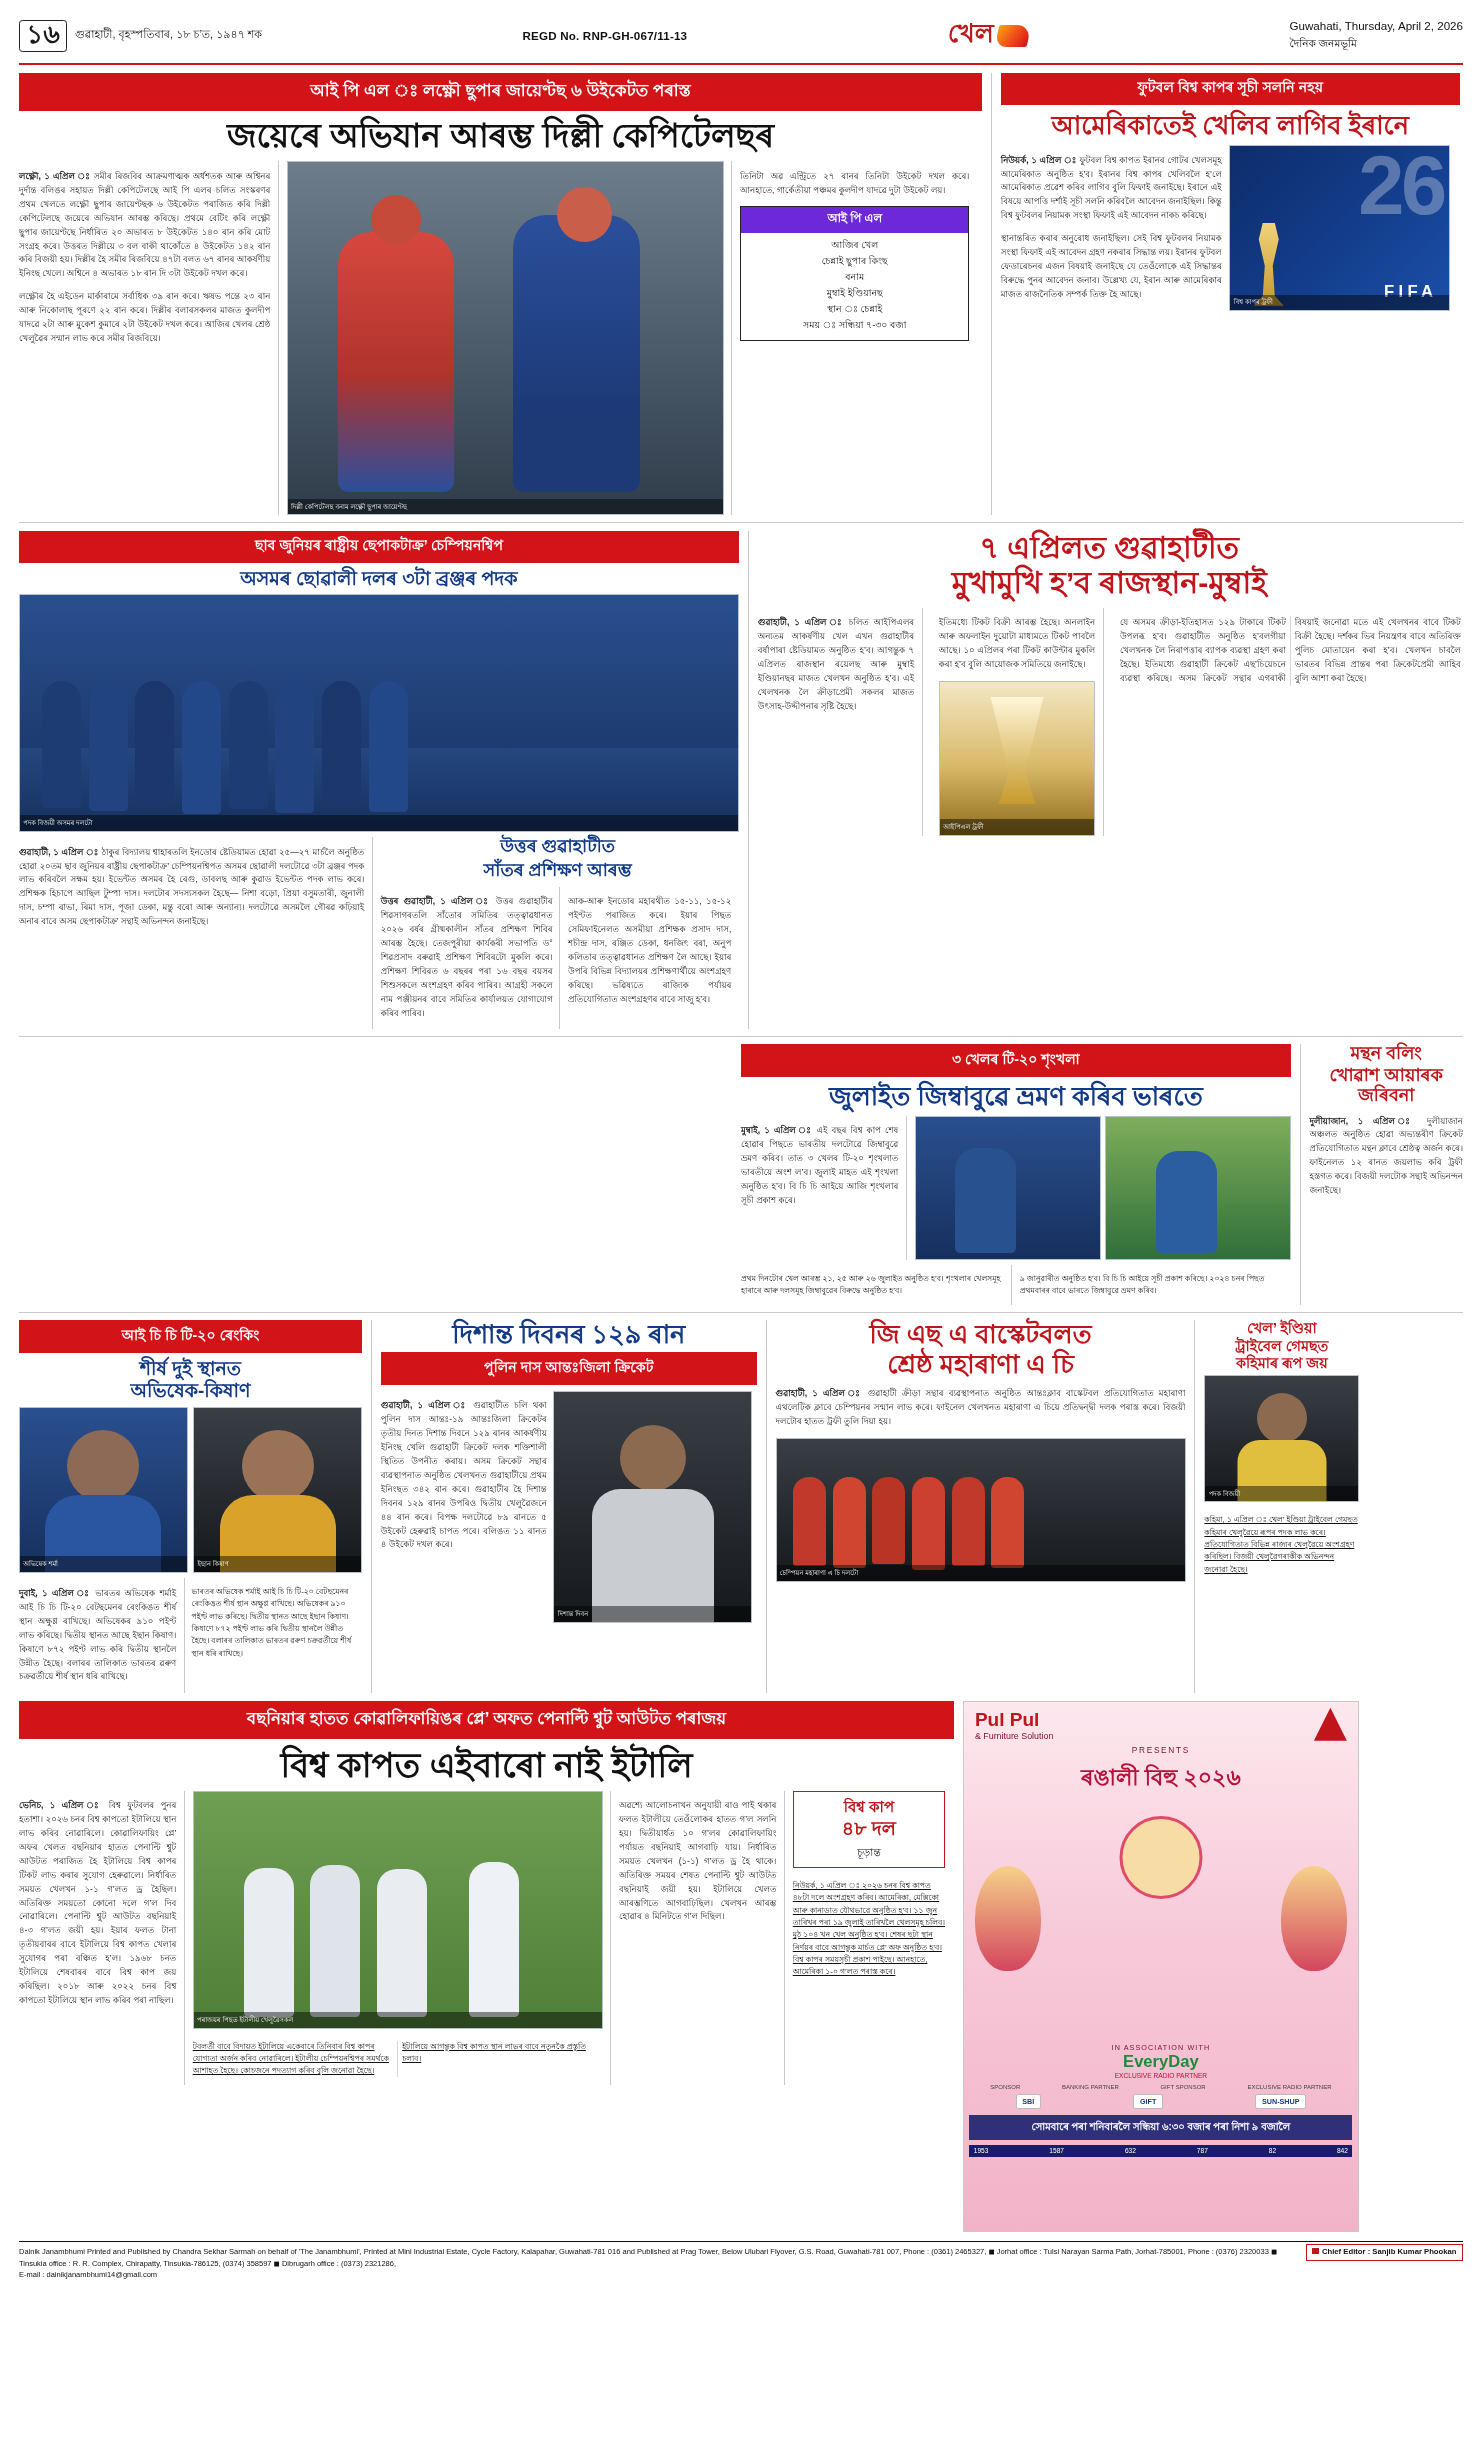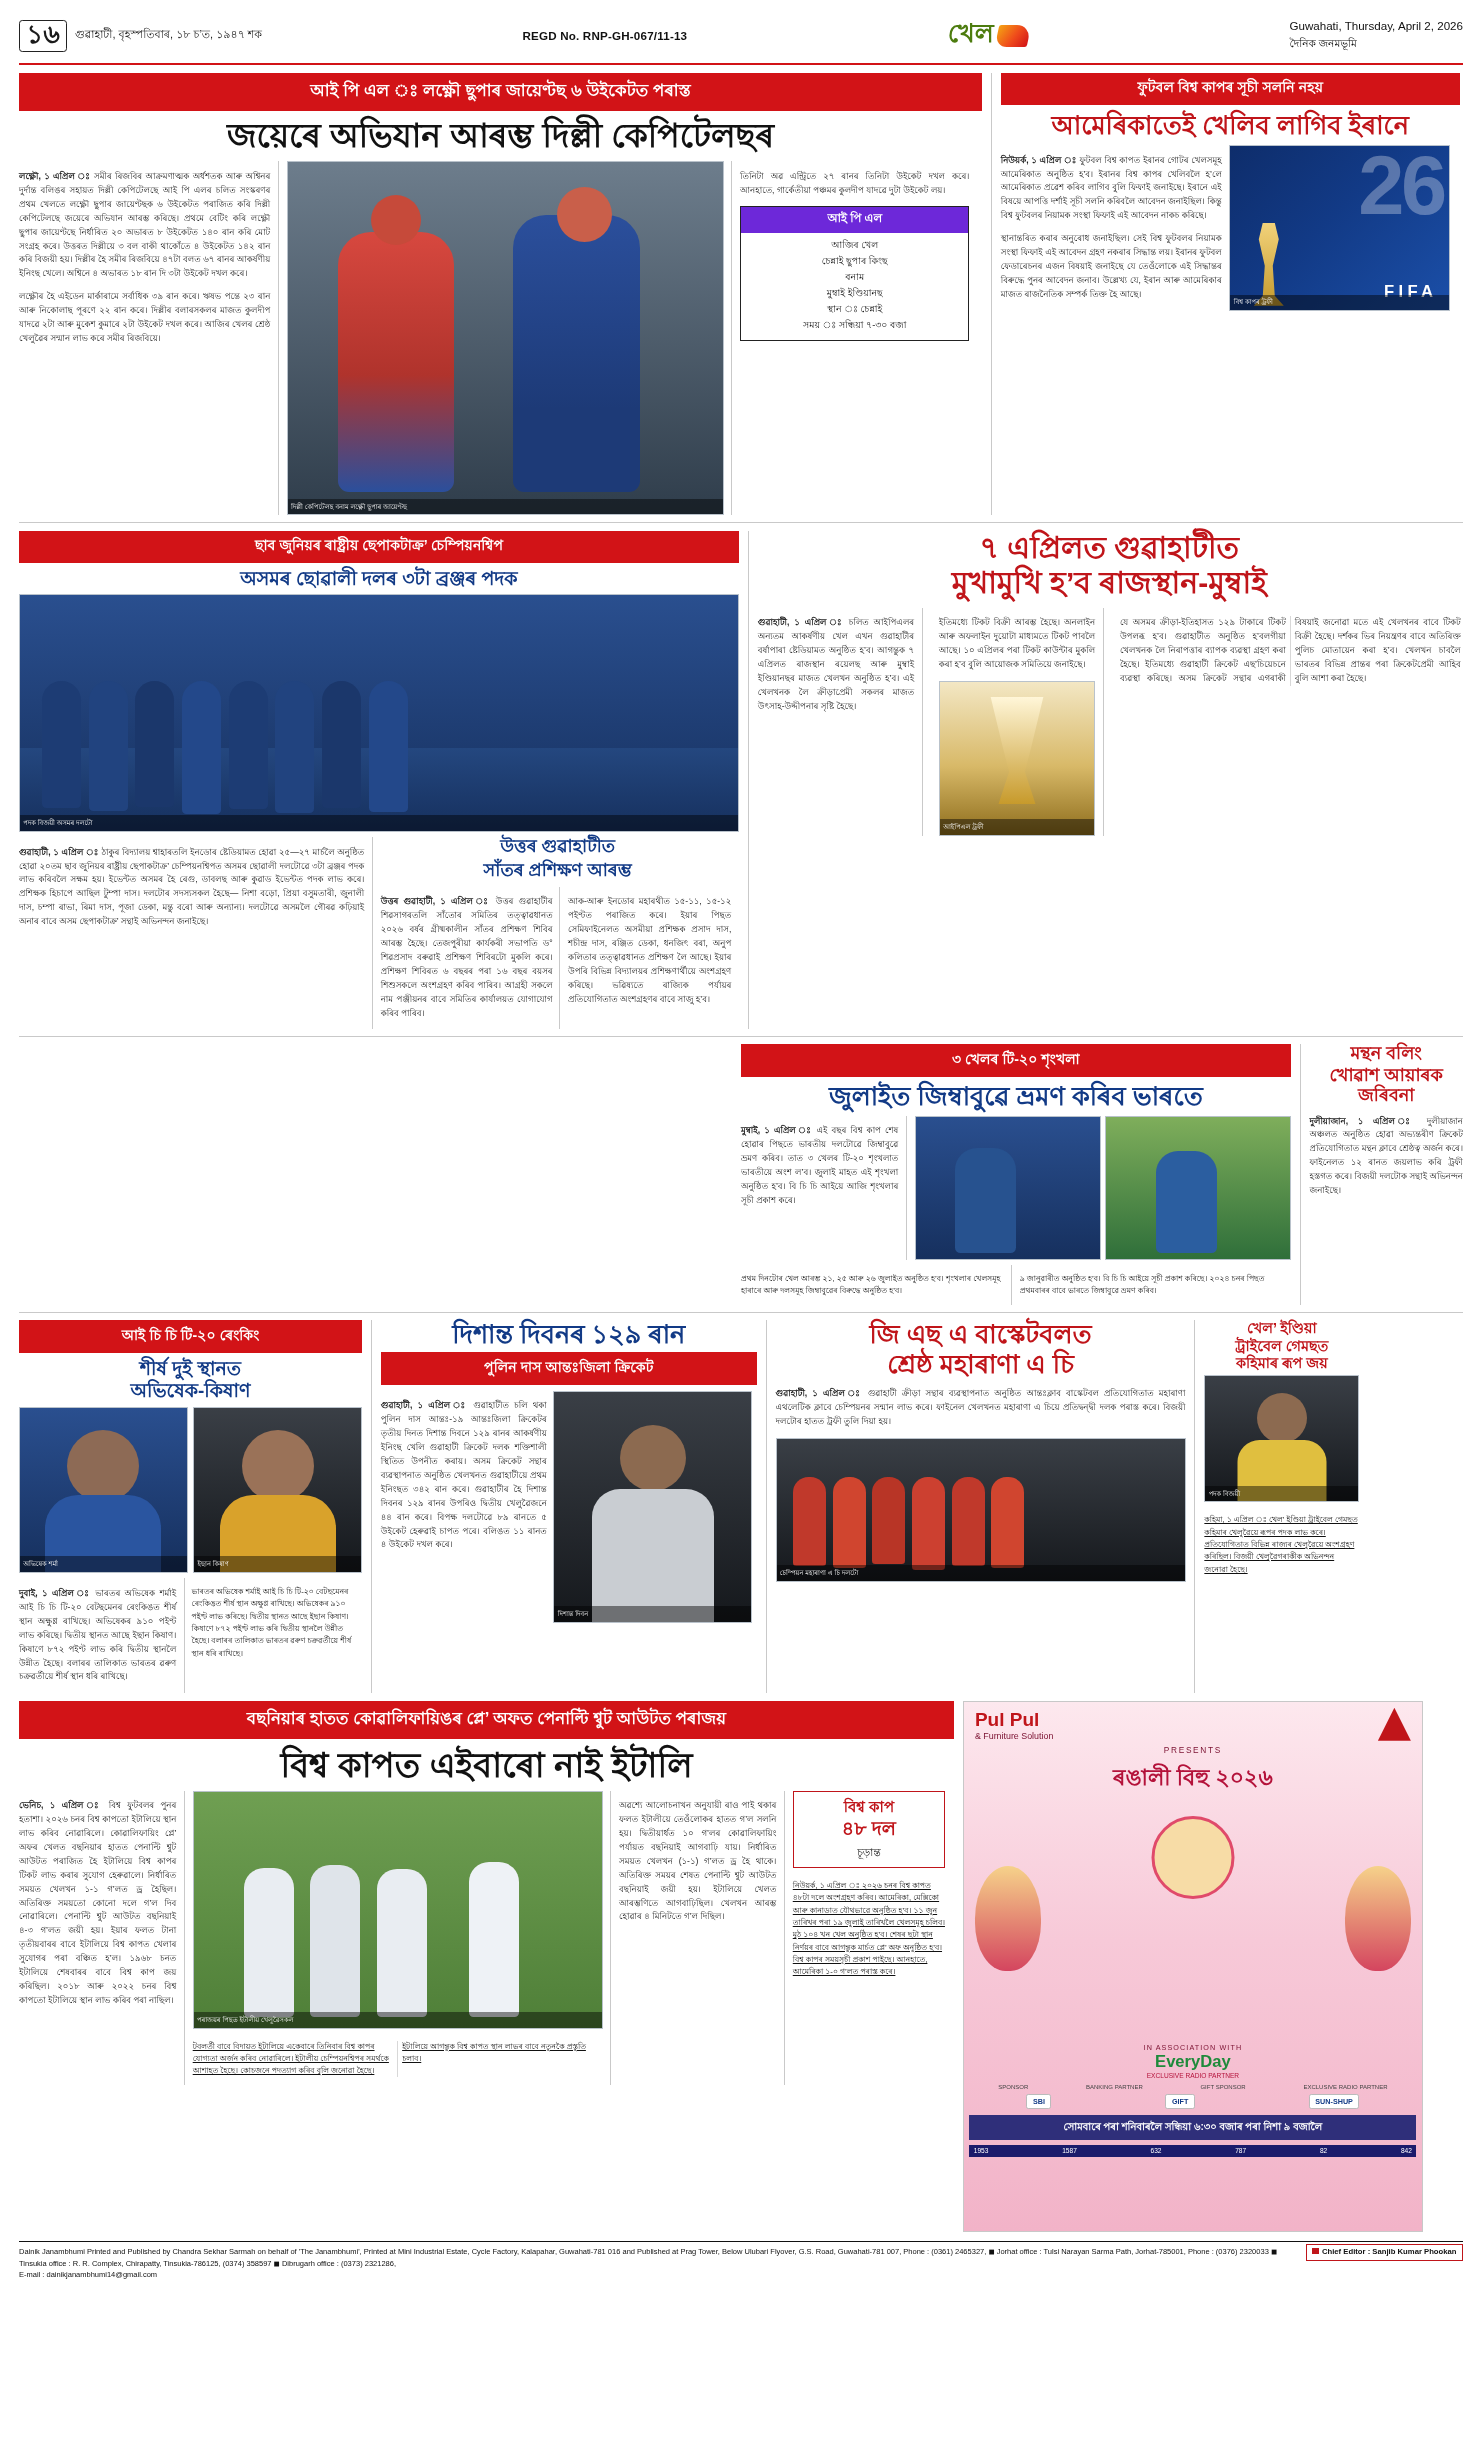--- a/index.html
+++ b/index.html
@@ -29,21 +29,21 @@
   .mh-left { display:flex; align-items:center; gap:7.7px; }
   .page-num {
     font-size: 25.5px; font-weight: 700; color: #1a1a1a;
     border: 1.7px solid #222; border-radius: 3.3px;
     padding: 1.1px 6.6px 3.3px 6.6px; line-height: 1;
   }
   .mh-date-as { font-size: 11px; color:#222; }
   .mh-regd { font-size: 11.6px; font-weight: 700; color:#111; letter-spacing:0.2px; }
   .mh-logo { display:flex; align-items:center; gap:3.3px; }
   .mh-logo .khel {
-    font-size: 25.5px; font-weight: 700; color:#4d7c0f;
+    font-size: 25.5px; font-weight: 700; color:#b91c1c;
   }
   .mh-logo .flame {
     width: 32px; height: 22px;
     background: linear-gradient(120deg,#f5a313 0%,#ef4b1b 55%,#d21317 100%);
     border-radius: 2.2px 14.4px 2.2px 12px;
     transform: skewX(-12deg);
   }
   .mh-right { text-align:left; }
   .mh-date-en { font-size: 11.6px; color:#111; }
   .mh-paper { font-size: 10.5px; color:#111; margin-top:3.3px; }
@@ -526,21 +526,21 @@
               <div class="kv-s">চূড়ান্ত</div>
             </div>
             <p class="body-sm mt6">
               <span class="lede">নিউয়ৰ্ক, ১ এপ্ৰিল ঃ</span>
               <span>২০২৬ চনৰ বিশ্ব কাপত ৪৮টা দলে অংশগ্ৰহণ কৰিব। আমেৰিকা, মেক্সিকো আৰু কানাডাত যৌথভাৱে অনুষ্ঠিত হ’ব। ১১ জুন তাৰিখৰ পৰা ১৯ জুলাই তাৰিখলৈ খেলসমূহ চলিব। মুঠ ১০৪ খন খেল অনুষ্ঠিত হ’ব। শেষৰ ছটা স্থান নিৰ্ণয়ৰ বাবে আগন্তুক মাৰ্চত প্লে’ অফ অনুষ্ঠিত হ’ব। বিশ্ব কাপৰ সময়সূচী প্ৰকাশ পাইছে। আনহাতে, আমেৰিকা ১-০ গ’লত পৰাস্ত কৰে।</span>
             </p>
           </div>
         </div>
       </div>
 
-      <div style="width:460px;">
+      <div style="width:396px;">
         <div class="ad" style="height:531px;padding:5.5px;">
           <div style="display:flex;justify-content:space-between;align-items:center;padding:0 5.5px;">
             <div style="text-align:left;">
               <div class="ad-brand">Pul Pul</div>
               <div class="ad-sub">&amp; Furniture Solution</div>
             </div>
             <div style="width:33px;height:33px;background:#c0151a;clip-path:polygon(50% 0,100% 100%,0 100%);"></div>
           </div>
           <div class="ad-presents">PRESENTS</div>
           <div class="ad-title">ৰঙালী বিহু ২০২৬</div>

